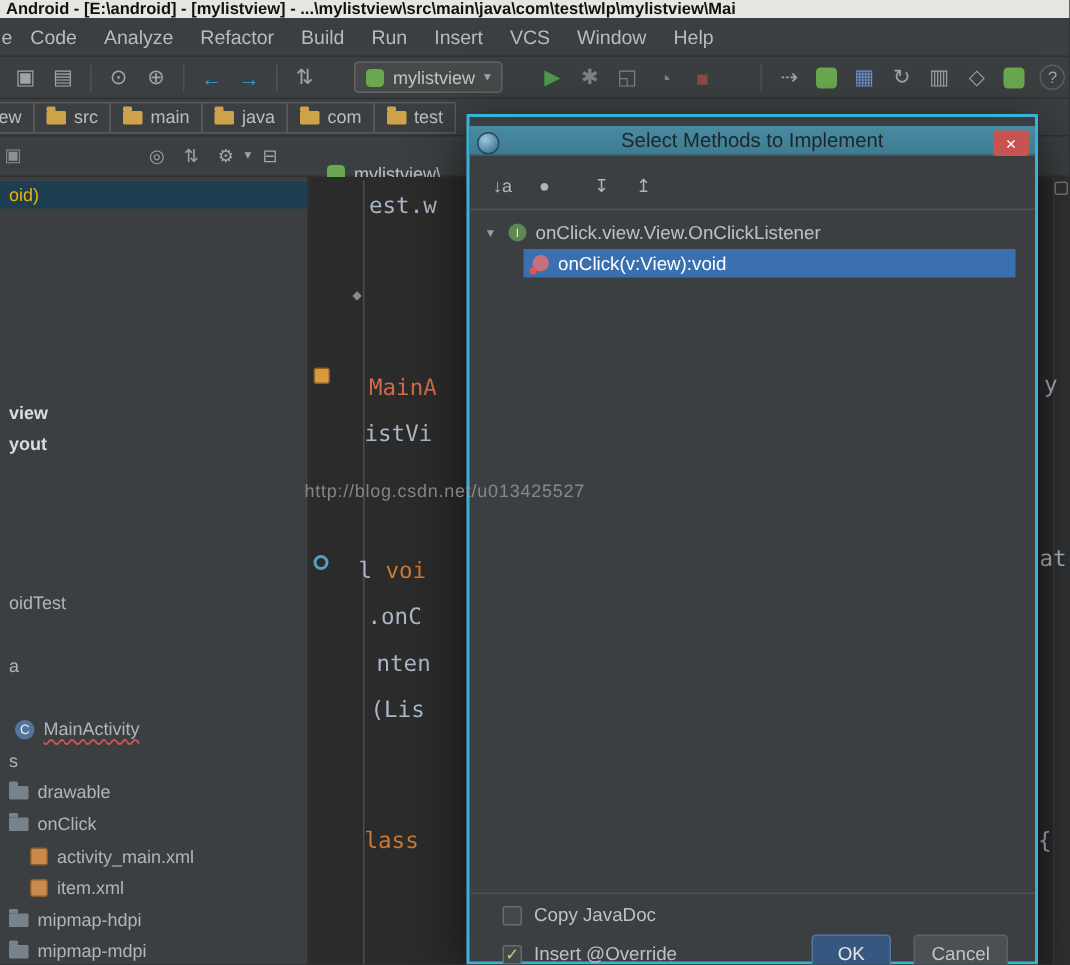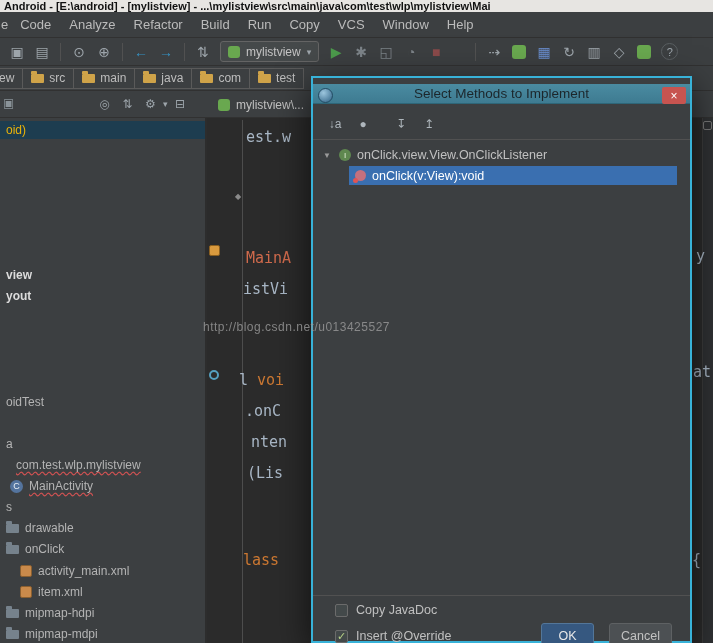--- a/index.html
+++ b/index.html
@@ -22,41 +22,41 @@
   .icon{width:24px;height:22px;display:inline-flex;align-items:center;justify-content:center;
     font-size:14px;color:#9da5ab;flex:0 0 auto}
   .teal{color:var(--accent_teal,#3592c4)}
   .green{color:var(--run_green,#4c9b4c)}
   .blue{color:#6a8fd0}
   .dim{color:#7c8388}
   .stop{color:#8a4a4a}
   .help{border:1px solid #5a5f62;border-radius:50%;width:17px;height:17px;font-size:11px;margin-left:4px}
   .sep{width:1px;height:18px;background:#515151;margin:0 5px;flex:0 0 auto}
   .grp-gap{margin-left:26px}
-  .run-combo{display:flex;align-items:center;gap:6px;height:21px;padding:0 7px;margin:0 4px;
+  .run-combo{display:flex;align-items:center;gap:6px;height:21px;padding:0 7px;margin:0 20px;
     background:#45494a;border:1px solid #646464;border-radius:3px;font-size:12px;color:#c4c4c4}
   .droid-chip{width:12px;height:12px;border-radius:3px;background:var(--droid_green,#69a84f);flex:0 0 auto}
   .droid-chip.lg{width:14px;height:14px;margin:0 5px}
   .caret{font-size:9px;color:#9da5ab}
 
   
   .navbar{position:absolute;left:0;top:66px;width:713px;height:25px;display:flex;align-items:center;
     font-size:12px;border-bottom:1px solid #313131}
   .crumb{display:flex;align-items:center;gap:5px;height:21px;padding:0 8px;border:1px solid #5a5a5a;margin-left:-1px;color:#bdbdbd}
   .crumb:first-child{border-left:none;padding-left:0}
   .folder{width:13px;height:9px;background:var(--folder_yellow,#cfa349);border-radius:1px;position:relative;flex:0 0 auto}
   .folder::before{content:"";position:absolute;top:-3px;left:0;width:6px;height:3px;background:inherit;border-radius:1px 1px 0 0}
   .folder.slate{background:#76828c}
 
   
   .tabrow{position:absolute;left:0;top:91px;width:713px;height:27px;border-bottom:1px solid #313131}
   .panel-stub{position:absolute;left:3px;top:5px;font-size:12px;color:#8a9399}
   .panel-icons{position:absolute;left:94px;top:2px;display:flex;align-items:center;gap:2px}
   .panel-icons .icon{width:21px;height:21px;font-size:12px}
-  .editor-tab{position:absolute;left:206px;top:0;height:27px;display:flex;align-items:center;gap:6px;
+  .editor-tab{position:absolute;left:206px;top:11px;height:27px;display:flex;align-items:center;gap:6px;
     padding:0 12px;border-right:1px solid #515151;font-size:12px;color:#c0c0c0}
 
   
   .project-panel{position:absolute;left:0;top:118px;width:205px;height:525px;background:var(--panel_bg,#3c3f41)}
   .panel-divider{position:absolute;left:205px;top:118px;width:2px;height:525px;background:#2d2d2d}
   .titem{position:absolute;display:flex;align-items:center;gap:6px;height:18px;font-size:12px;color:#b4b4b4;white-space:nowrap}
   .titem.sel{background:var(--tree_selection,#1d3d50);color:#eab308}
   .boldw{color:#dcdcdc;font-weight:700}
   .wavy{text-decoration:underline;text-decoration-style:wavy;text-decoration-color:#d25252;text-underline-offset:2px}
   .cicon{width:13px;height:13px;border-radius:50%;background:#54749e;color:#e8eef4;font-size:9px;
@@ -120,21 +120,21 @@
 
   <div class="wintitle">Android - [E:\android] - [mylistview] - ...\mylistview\src\main\java\com\test\wlp\mylistview\Mai</div>
 
   <div class="menubar">
     <span class="menu-frag">e</span>
     <span class="menu-item">Code</span>
     <span class="menu-item">Analyze</span>
     <span class="menu-item">Refactor</span>
     <span class="menu-item">Build</span>
     <span class="menu-item">Run</span>
-    <span class="menu-item">Copy</span>
+    <span class="menu-item">Insert</span>
     <span class="menu-item">VCS</span>
     <span class="menu-item">Window</span>
     <span class="menu-item">Help</span>
   </div>
 
   <div class="toolbar">
     <span class="icon">▣</span>
     <span class="icon">▤</span>
     <span class="sep"></span>
     <span class="icon">⊙</span>
@@ -215,23 +215,20 @@
     </div>
     <div class="titem boldw" style="top:169px;left:6px">
       <span>yout</span>
     </div>
     <div class="titem" style="top:275px;left:6px">
       <span>oidTest</span>
     </div>
     <div class="titem" style="top:317px;left:6px">
       <span>a</span>
     </div>
-    <div class="titem" style="top:338px;left:16px">
-      <span class="wavy">com.test.wlp.mylistview</span>
-    </div>
     <div class="titem" style="top:359px;left:10px">
       <span class="cicon">C</span>
       <span class="wavy">MainActivity</span>
     </div>
     <div class="titem" style="top:380px;left:6px">
       <span>s</span>
     </div>
     <div class="titem" style="top:401px;left:6px">
       <span class="folder slate"></span>
       <span>drawable</span>

